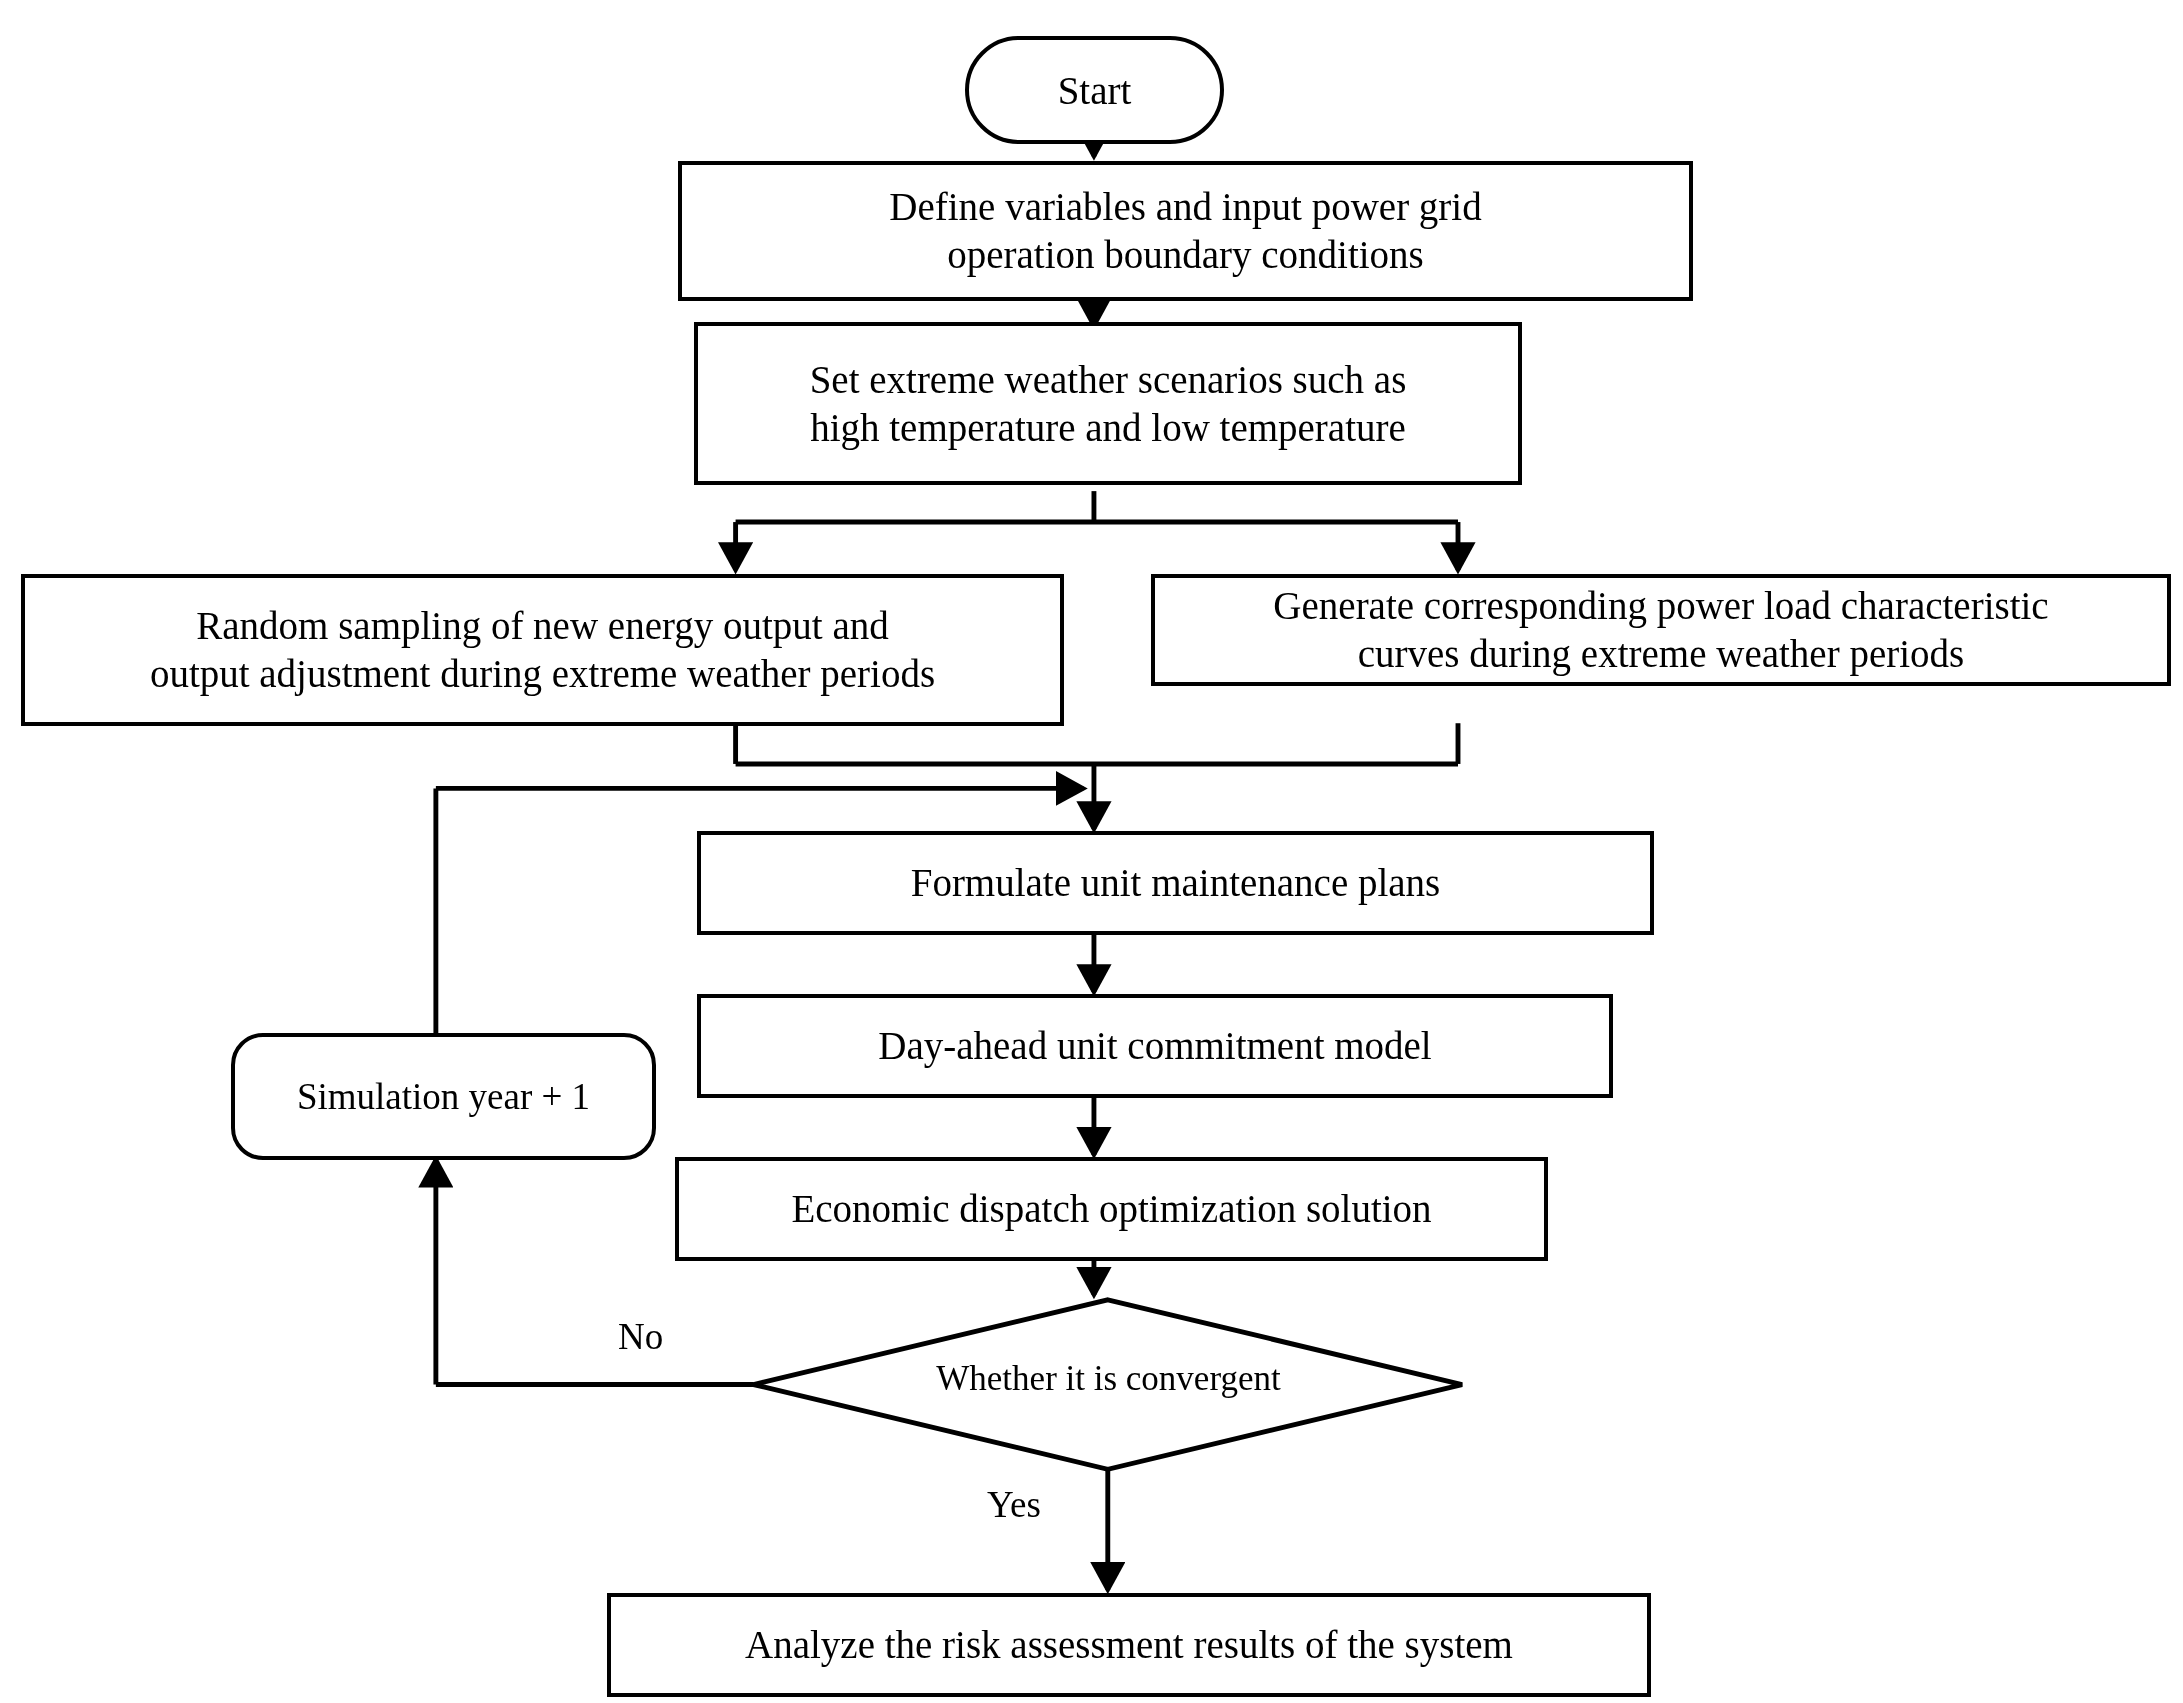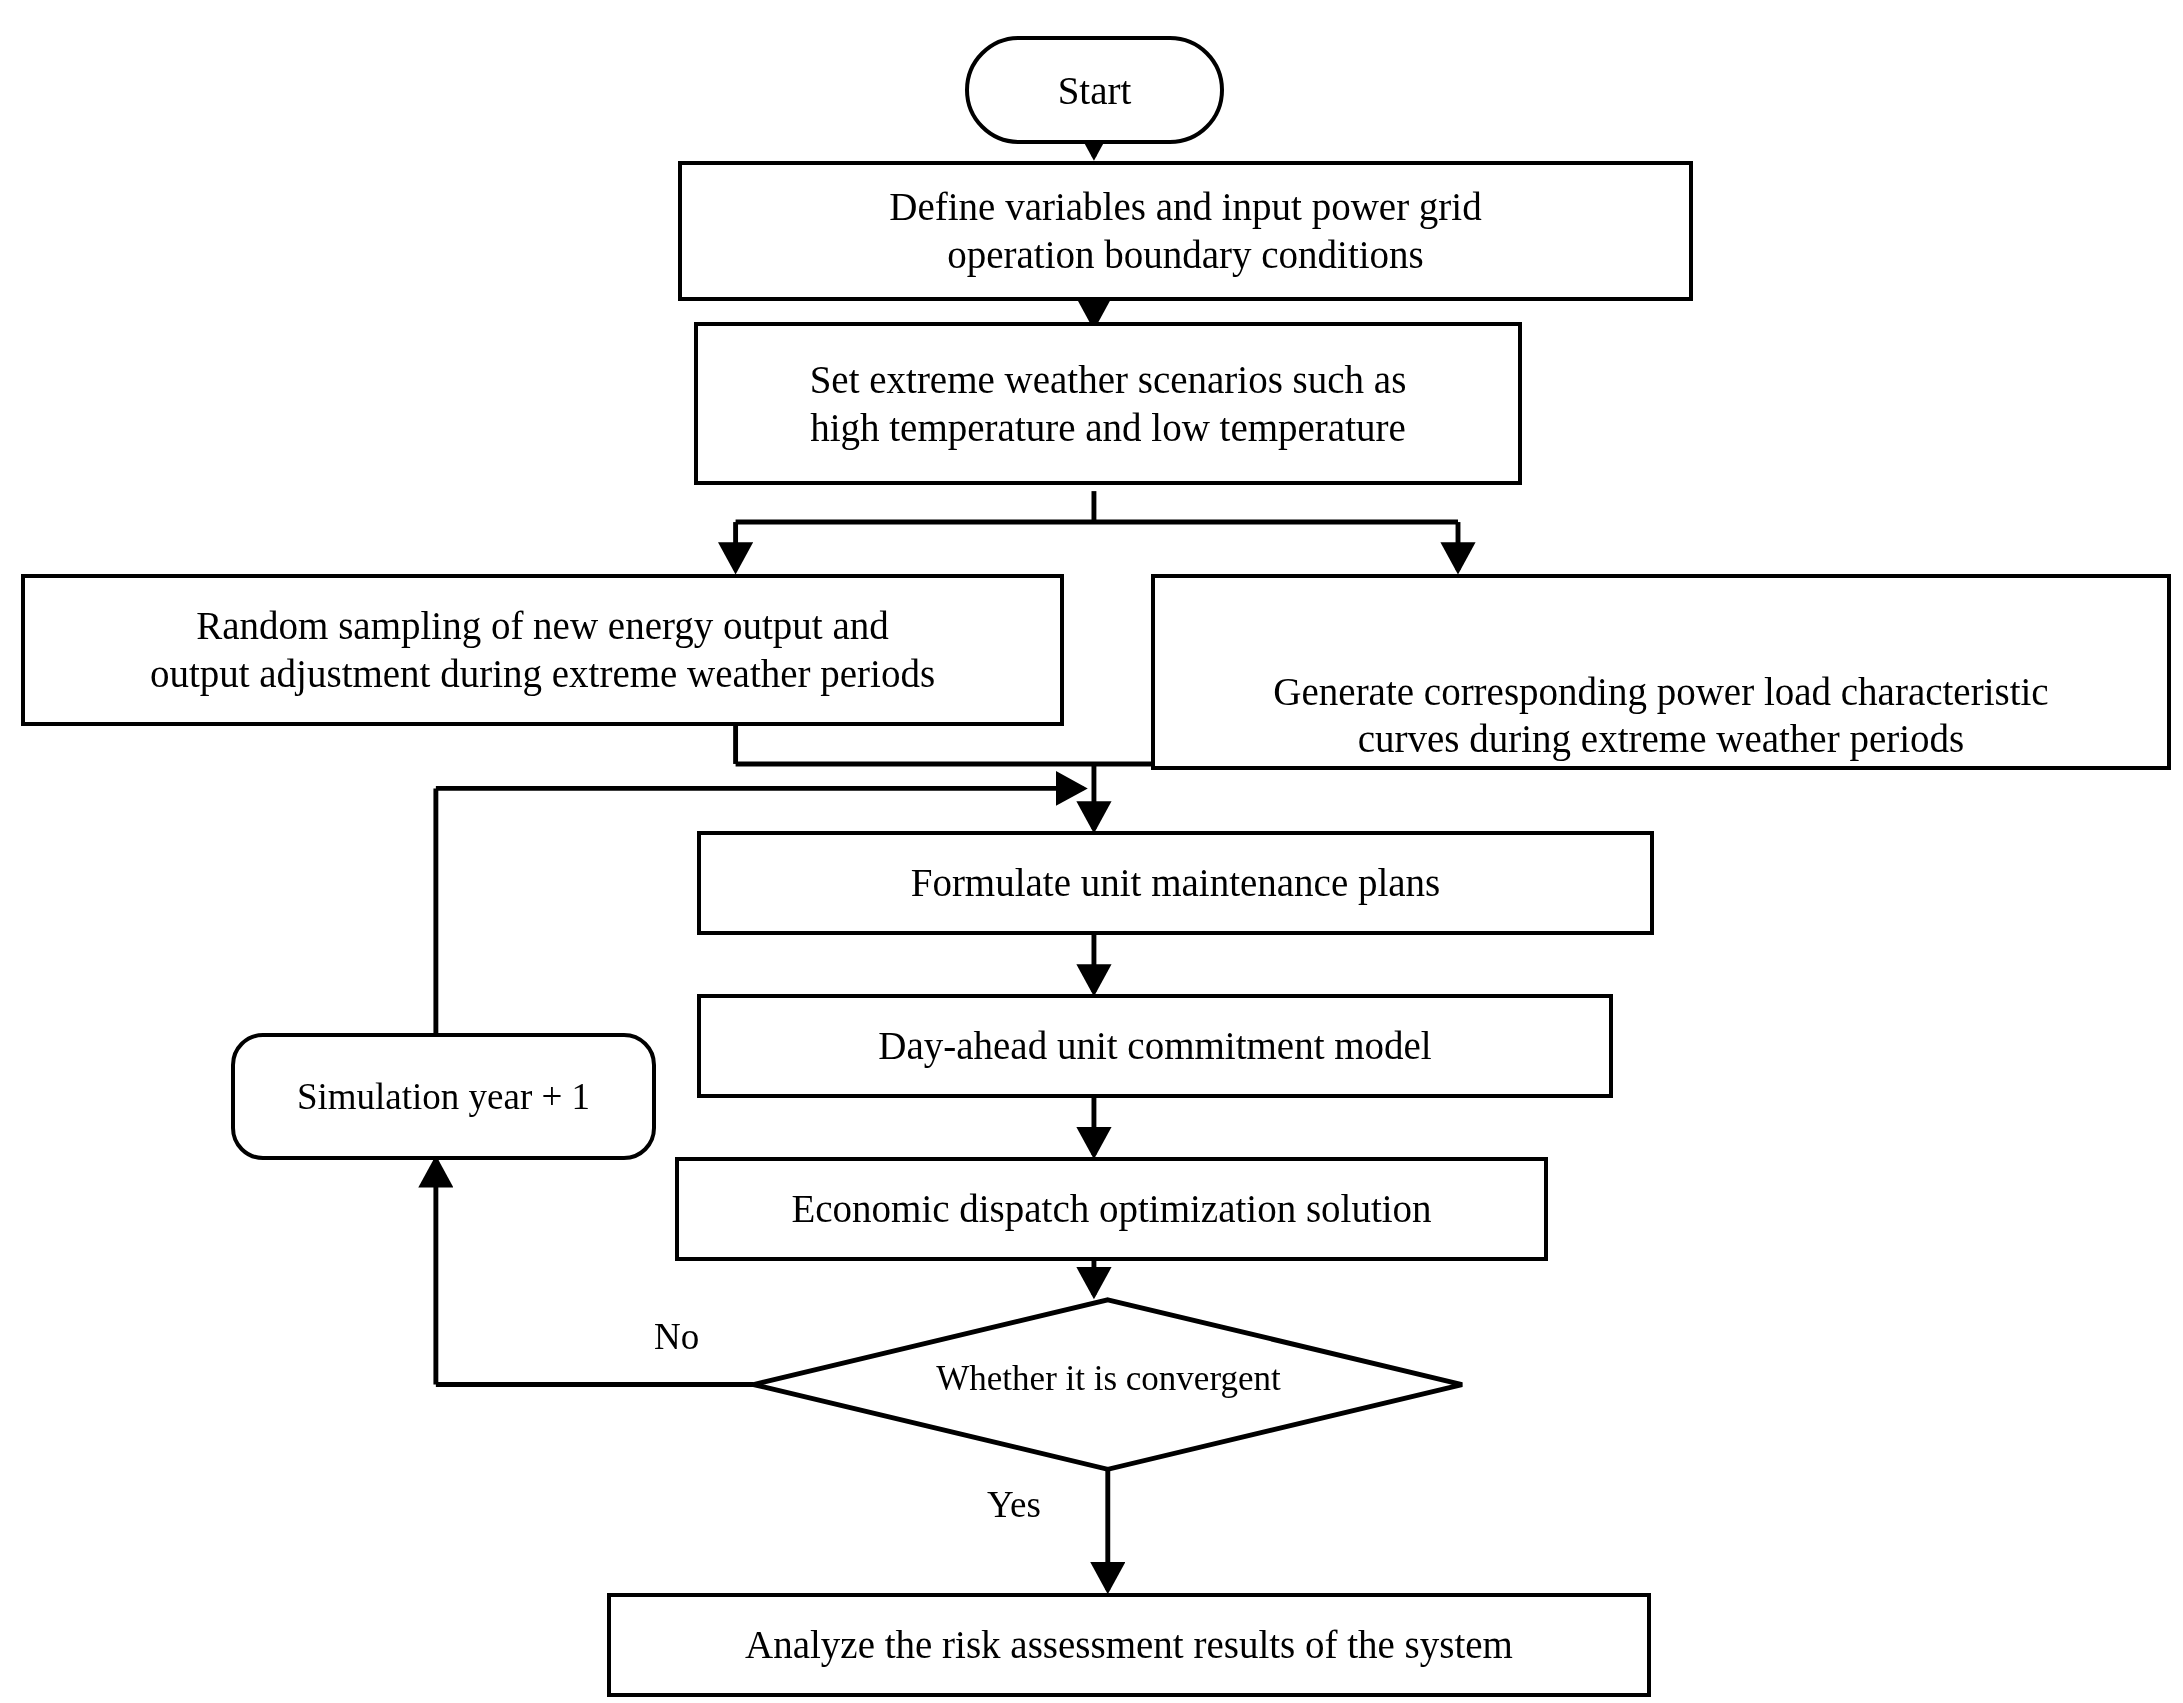--- a/index.html
+++ b/index.html
@@ -116,21 +116,21 @@
   <div class="node proc" style="left:694px;top:322px;width:828px;height:163px;">
     <span>Set extreme weather scenarios such as
 high temperature and low temperature</span>
   </div>
 
   <div class="node proc" style="left:21px;top:574px;width:1043px;height:152px;">
     <span>Random sampling of new energy output and
 output adjustment during extreme weather periods</span>
   </div>
 
-  <div class="node proc" style="left:1151px;top:574px;width:1020px;height:196px;align-items:flex-end;">
+  <div class="node proc" style="left:1151px;top:574px;width:1020px;height:112px;">
     <span>Generate corresponding power load characteristic
 curves during extreme weather periods</span>
   </div>
 
   <div class="node proc" style="left:697px;top:831px;width:957px;height:104px;">
     <span>Formulate unit maintenance plans</span>
   </div>
 
   <div class="node proc" style="left:697px;top:994px;width:916px;height:104px;">
     <span>Day-ahead unit commitment model</span>
@@ -141,21 +141,21 @@
   </div>
 
   <div class="node proc" style="left:675px;top:1157px;width:873px;height:104px;">
     <span>Economic dispatch optimization solution</span>
   </div>
 
   <div class="diamond-label" style="left:754px;top:1359px;width:709px;">
     <span>Whether it is convergent</span>
   </div>
 
-  <div class="edge-label" style="left:618px;top:1315px;margin-left:36px;">
+  <div class="edge-label" style="left:618px;top:1315px;">
     <span>No</span>
   </div>
 
   <div class="edge-label" style="left:987px;top:1483px;">
     <span>Yes</span>
   </div>
 
   <div class="node proc" style="left:607px;top:1593px;width:1044px;height:104px;">
     <span>Analyze the risk assessment results of the system</span>
   </div>

